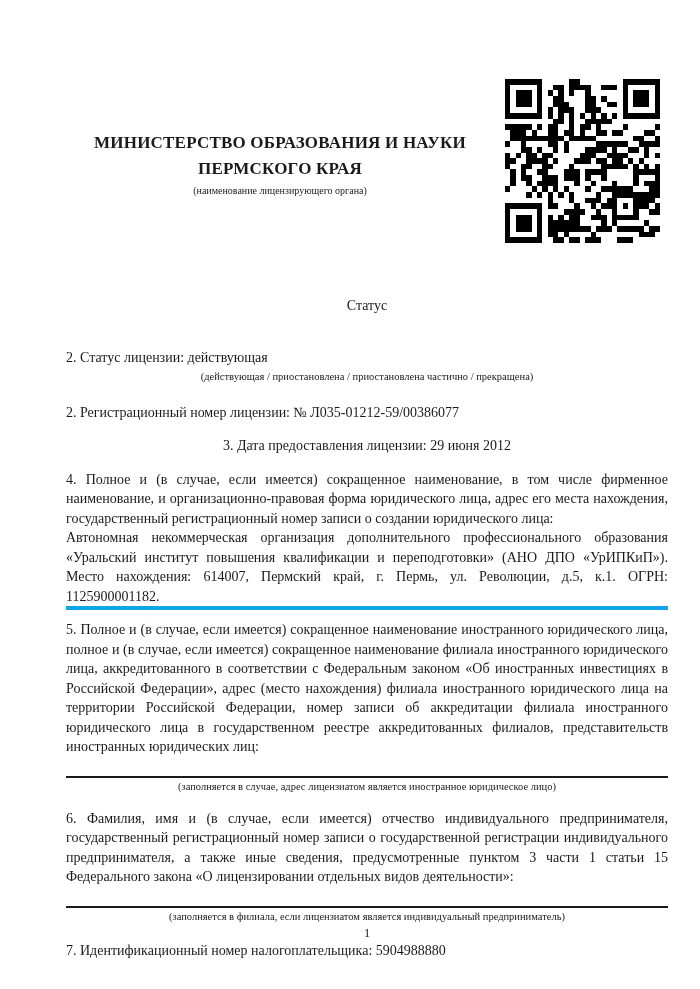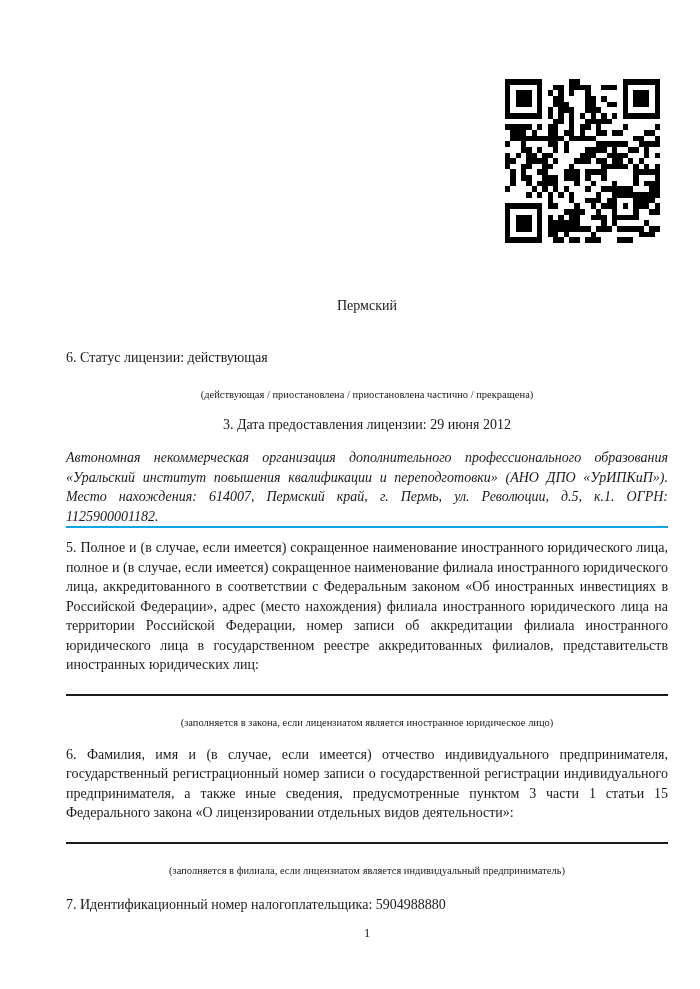--- a/index.html
+++ b/index.html
@@ -62,23 +62,23 @@
   .item {
     font-size: 14px;
     line-height: 19.5px;
   }
   .item p { margin: 0; }
   .just { text-align: justify; }
   .caption {
     text-align: center;
     font-size: 10.5px;
     line-height: 13px;
-    margin-top: 20px;
-  }
-  .filled-line { border-bottom: 2px solid #0ea5e9; font-style: italic; }
+    margin-top: 2px;
+  }
+  .filled-line { border-bottom: 4px solid #0ea5e9; }
   .blank-field {
     height: 13px;
     border-bottom: 2px solid #1a1a1a;
     margin-top: 6px;
   }
   #item-1 { margin-top: 33px; }
   #item-2 { margin-top: 20px; }
   #item-3 { margin-top: 14px; text-align: center; }
   #item-4 { margin-top: 14px; }
   #item-5 { margin-top: 10px; }
@@ -92,20 +92,25 @@
     text-align: center;
     font-size: 12.5px;
   }
 </style>
 </head>
 <body>
 
 <div class="page">
 
   <div class="header">
+    <div class="org-block">
+      <div class="org-name">МИНИСТЕРСТВО ОБРАЗОВАНИЯ И НАУКИ</div>
+      <div class="org-name">ПЕРМСКОГО КРАЯ</div>
+      <div class="org-caption">(наименование лицензирующего органа)</div>
+    </div>
     <div class="qr-wrap">
       <svg id="qr-svg" viewBox="0 0 29 29" preserveAspectRatio="none" shape-rendering="crispEdges" xmlns="http://www.w3.org/2000/svg">
           <g fill="#000000">
             <rect x="0" y="0" width="1" height="1"></rect>
             <rect x="1" y="0" width="1" height="1"></rect>
             <rect x="2" y="0" width="1" height="1"></rect>
             <rect x="3" y="0" width="1" height="1"></rect>
             <rect x="4" y="0" width="1" height="1"></rect>
             <rect x="5" y="0" width="1" height="1"></rect>
             <rect x="6" y="0" width="1" height="1"></rect>
@@ -530,41 +535,45 @@
             <rect x="22" y="28" width="1" height="1"></rect>
             <rect x="23" y="28" width="1" height="1"></rect>
           </g>
         </svg>
     </div>
   </div>
 
   <div class="content">
 
     <div class="title-block">
-      <div>Пермский</div>
+      <div>Статус</div>
     </div>
 
     <div class="item" id="item-1">
-      <p>6. Статус лицензии: действующая</p>
+      <p>2. Статус лицензии: действующая</p>
       <div class="caption">(действующая / приостановлена / приостановлена частично / прекращена)</div>
     </div>
 
+    <div class="item" id="item-2">
+      <p>2. Регистрационный номер лицензии: № Л035-01212-59/00386077</p>
+    </div>
 
     <div class="item" id="item-3">
       <p>3. Дата предоставления лицензии: 29 июня 2012</p>
     </div>
 
     <div class="item" id="item-4">
+      <p class="just">4. Полное и (в случае, если имеется) сокращенное наименование, в том числе фирменное наименование, и организационно-правовая форма юридического лица, адрес его места нахождения, государственный регистрационный номер записи о создании юридического лица:</p>
       <p class="just filled-line">Автономная некоммерческая организация дополнительного профессионального образования «Уральский институт повышения квалификации и переподготовки» (АНО ДПО «УрИПКиП»). Место нахождения: 614007, Пермский край, г. Пермь, ул. Революции, д.5, к.1. ОГРН: 1125900001182.</p>
     </div>
 
     <div class="item" id="item-5">
       <p class="just">5. Полное и (в случае, если имеется) сокращенное наименование иностранного юридического лица, полное и (в случае, если имеется) сокращенное наименование филиала иностранного юридического лица, аккредитованного в соответствии с Федеральным законом «Об иностранных инвестициях в Российской Федерации», адрес (место нахождения) филиала иностранного юридического лица на территории Российской Федерации, номер записи об аккредитации филиала иностранного юридического лица в государственном реестре аккредитованных филиалов, представительств иностранных юридических лиц:</p>
       <div class="blank-field"></div>
-      <div class="caption">(заполняется в закона, если лицензиатом является иностранное юридическое лицо)</div>
+      <div class="caption">(заполняется в случае, адрес лицензиатом является иностранное юридическое лицо)</div>
     </div>
 
     <div class="item" id="item-6">
       <p class="just">6. Фамилия, имя и (в случае, если имеется) отчество индивидуального предпринимателя, государственный регистрационный номер записи о государственной регистрации индивидуального предпринимателя, а также иные сведения, предусмотренные пунктом 3 части 1 статьи 15 Федерального закона «О лицензировании отдельных видов деятельности»:</p>
       <div class="blank-field"></div>
       <div class="caption">(заполняется в филиала, если лицензиатом является индивидуальный предприниматель)</div>
     </div>
 
     <div class="item" id="item-7">
       <p>7. Идентификационный номер налогоплательщика: 5904988880</p>

